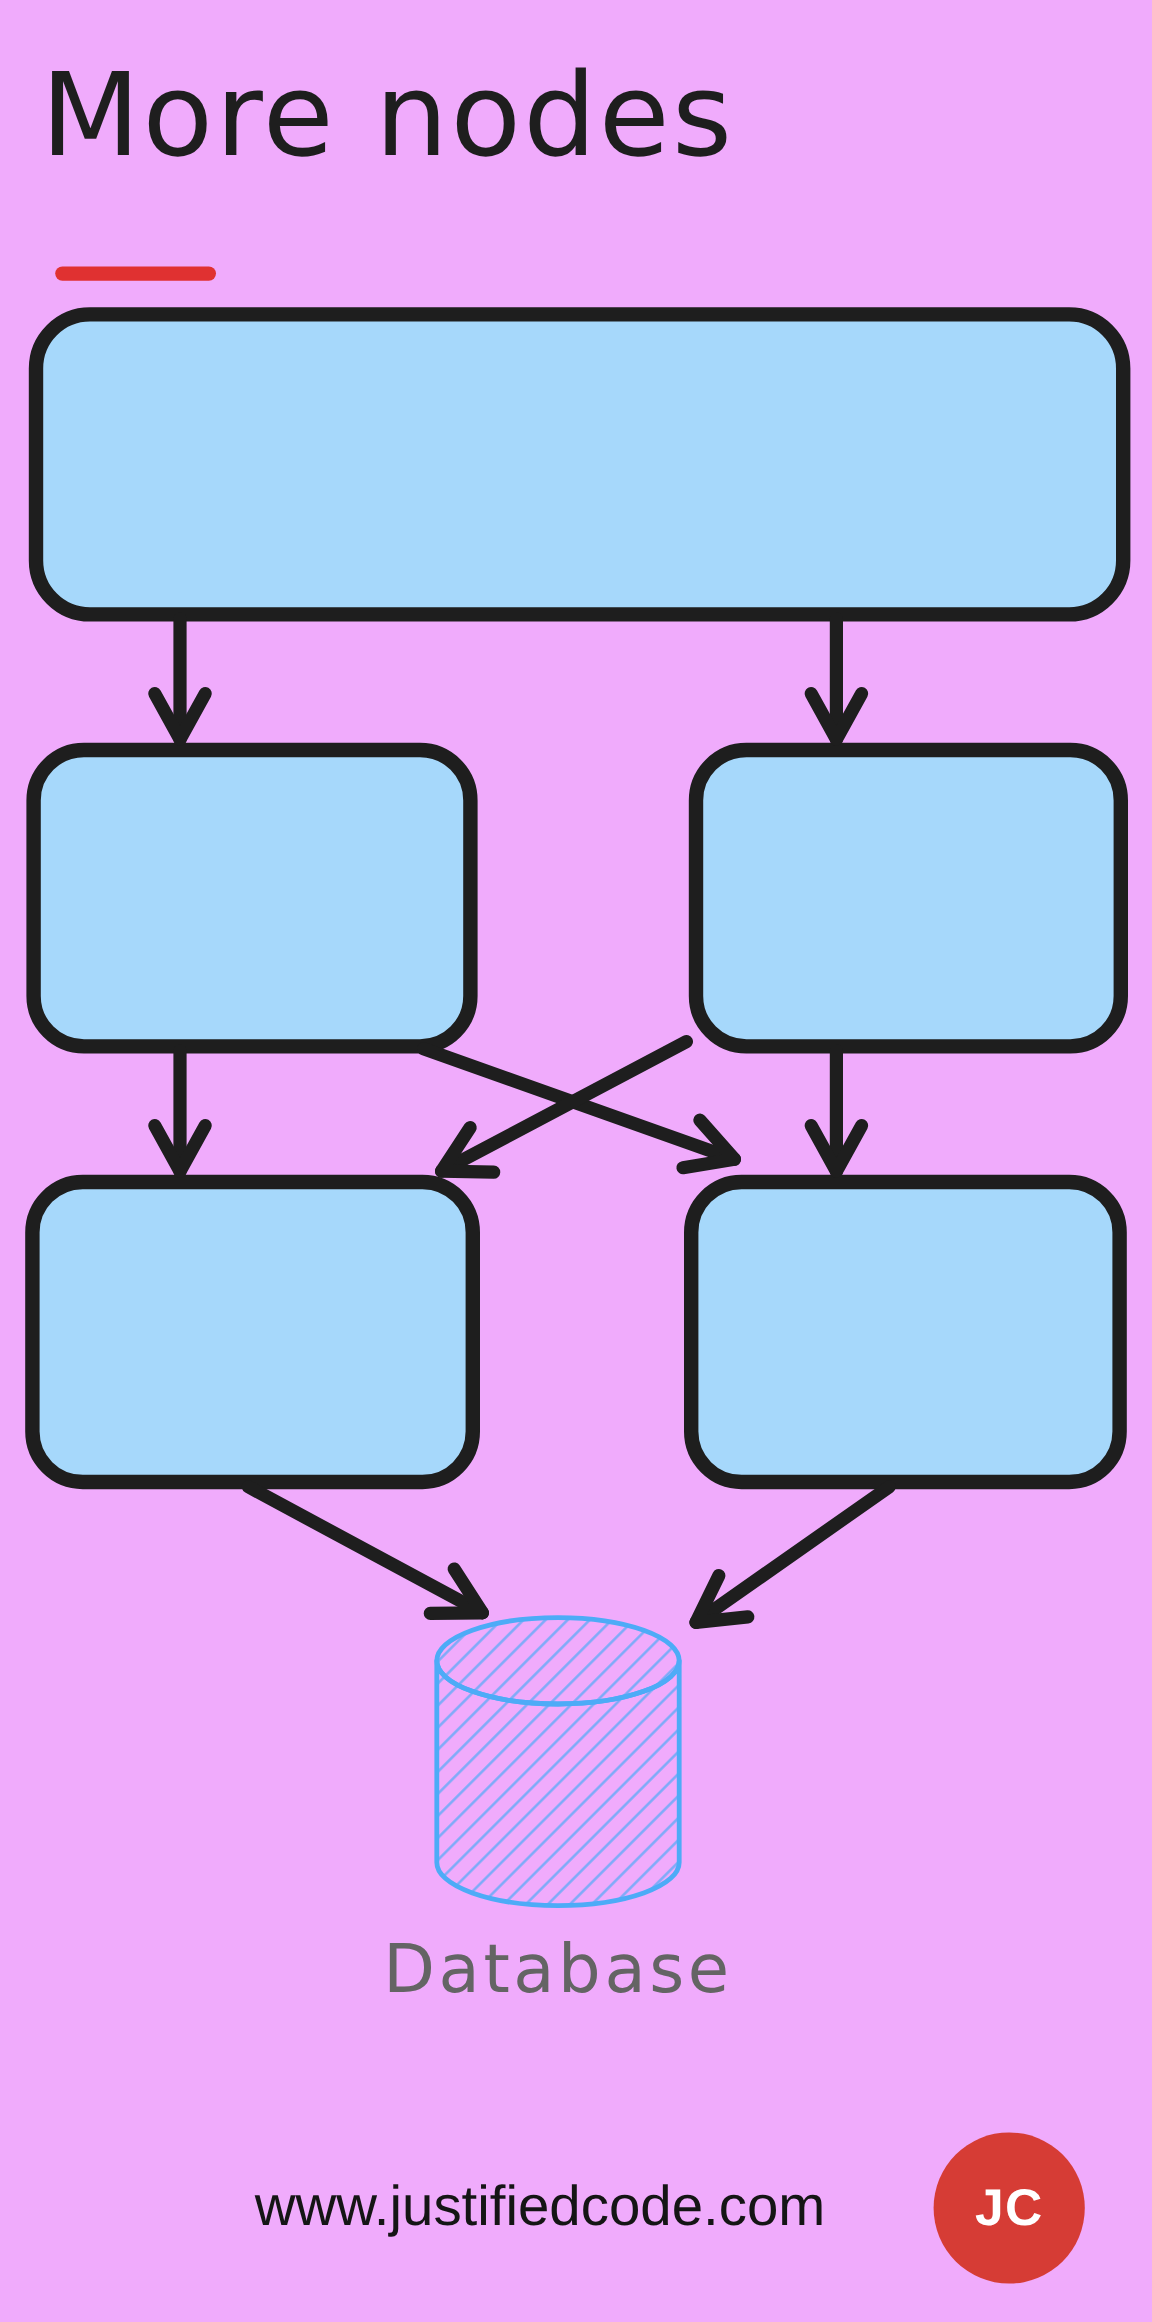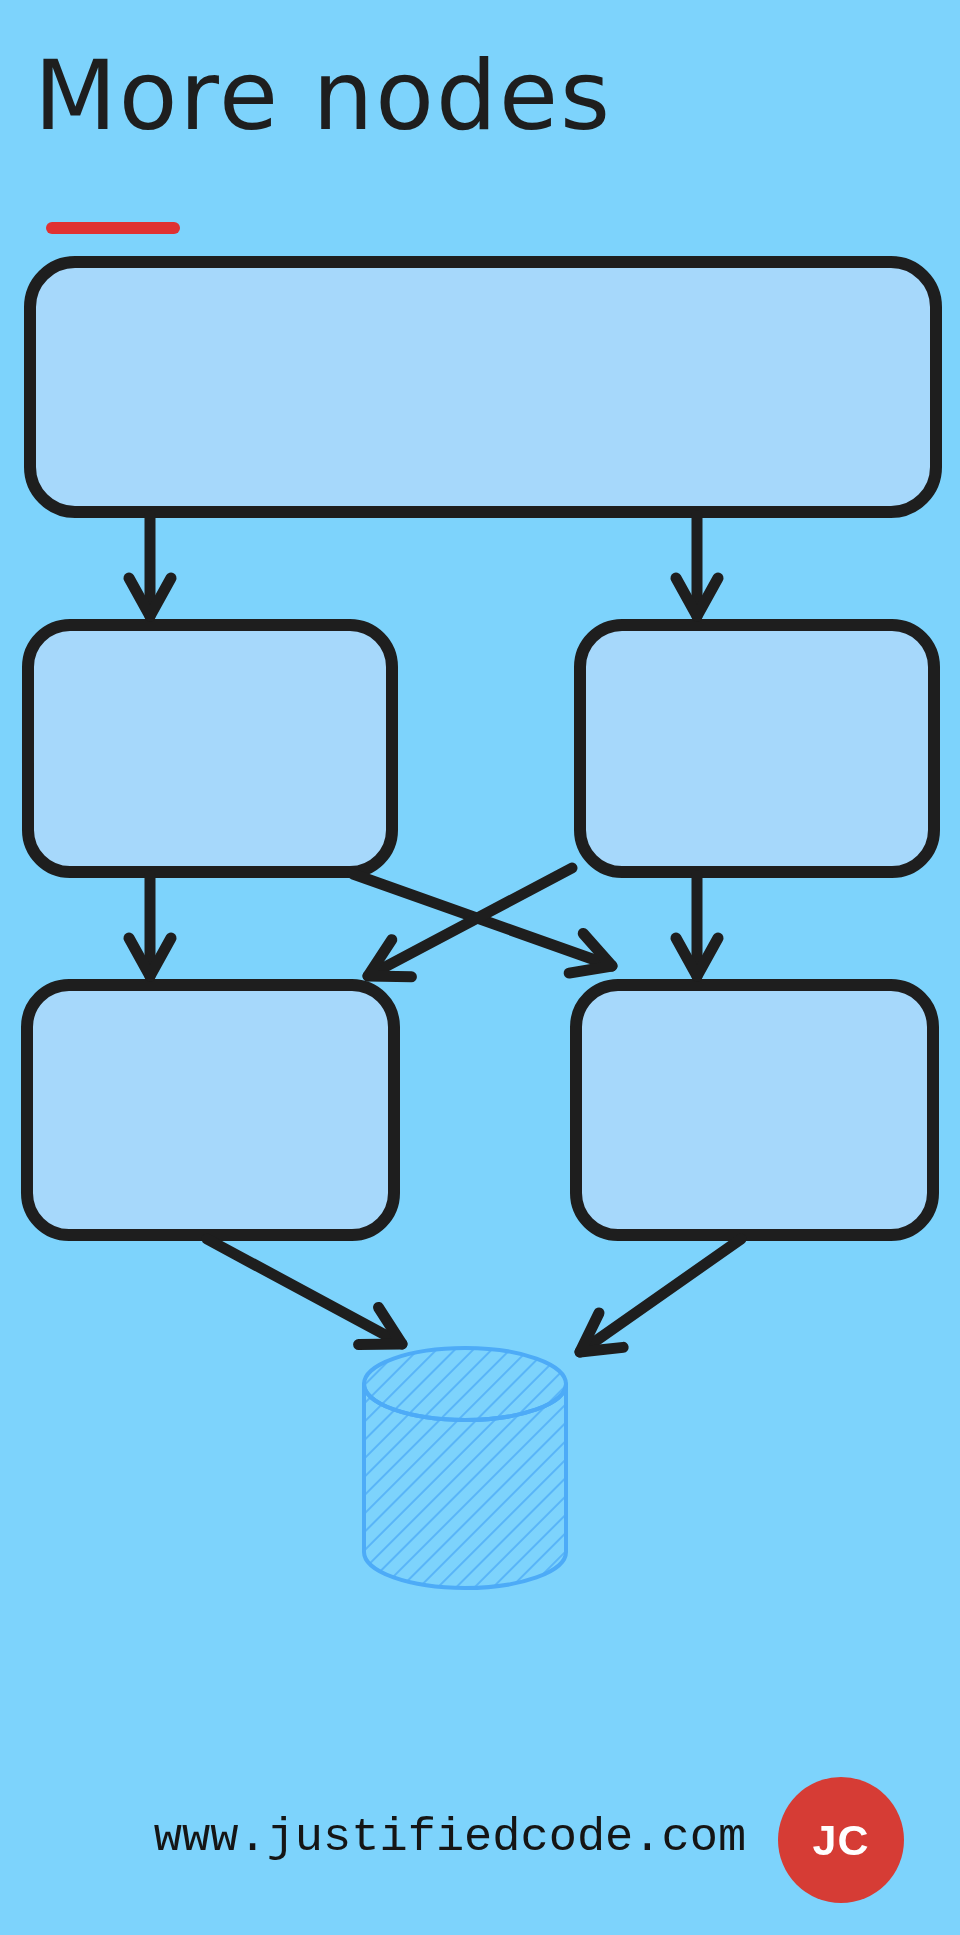--- a/index.html
+++ b/index.html
@@ -1,19 +1,19 @@
 <!DOCTYPE html>
 <html><head>
 <meta charset="utf-8">
 <style>
   html,body{margin:0;padding:0;background:#ffffff;}
   .page{
     position:relative;
     width:960px;height:1935px;
-    background:#7dd3fc;
+    background:#f0abfc;
     overflow:hidden;
     font-family:"DejaVu Sans",sans-serif;
   }
   .title{
     position:absolute;left:34px;top:44px;margin:0;
     font-size:96px;line-height:1.1;font-weight:normal;
     color:#1e1e1e;letter-spacing:2px;
     font-family:"DejaVu Sans",sans-serif;
   }
   .title-underline{
@@ -25,21 +25,21 @@
   .db-label{
     position:absolute;left:215px;top:1608px;width:500px;
     text-align:center;font-size:56px;line-height:1.2;
     color:#646464;letter-spacing:3px;
     font-family:"DejaVu Sans",sans-serif;
   }
   .footer-site{
     position:absolute;left:98px;top:1812px;width:704px;
     text-align:center;font-size:47px;line-height:1.1;
     color:#151515;
-    font-family:Liberation Mono, monospace;
+    font-family:Liberation Sans, sans-serif;
   }
   .logo-badge{
     position:absolute;left:778px;top:1777px;
     width:126px;height:126px;border-radius:50%;
     background:#d63c35;
     display:flex;align-items:center;justify-content:center;
   }
   .logo-badge span{
     color:#ffffff;font-size:43px;font-weight:bold;letter-spacing:1px;
     font-family:"Liberation Sans","DejaVu Sans",sans-serif;
@@ -79,19 +79,20 @@
       <path d="M207 1239 L402 1344" marker-end="url(#ah)"></path>
       <path d="M741 1239 L580 1352" marker-end="url(#ah)"></path>
     </g>
 
     <g>
       <path d="M364 1384 L364 1552 A101 36 0 0 0 566 1552 L566 1384 A101 36 0 0 1 364 1384 Z" fill="url(#hatch)" stroke="#4dabf7" stroke-width="4" stroke-linejoin="round"></path>
       <ellipse cx="465" cy="1384" rx="101" ry="36" fill="url(#hatch)" stroke="#4dabf7" stroke-width="4"></ellipse>
     </g>
   </svg>
 
+  <div class="db-label">Database</div>
 
   <div class="footer-site">www.justifiedcode.com</div>
   <div class="logo-badge">
     <span>JC</span>
   </div>
 
 </div>
 
 </body></html>

